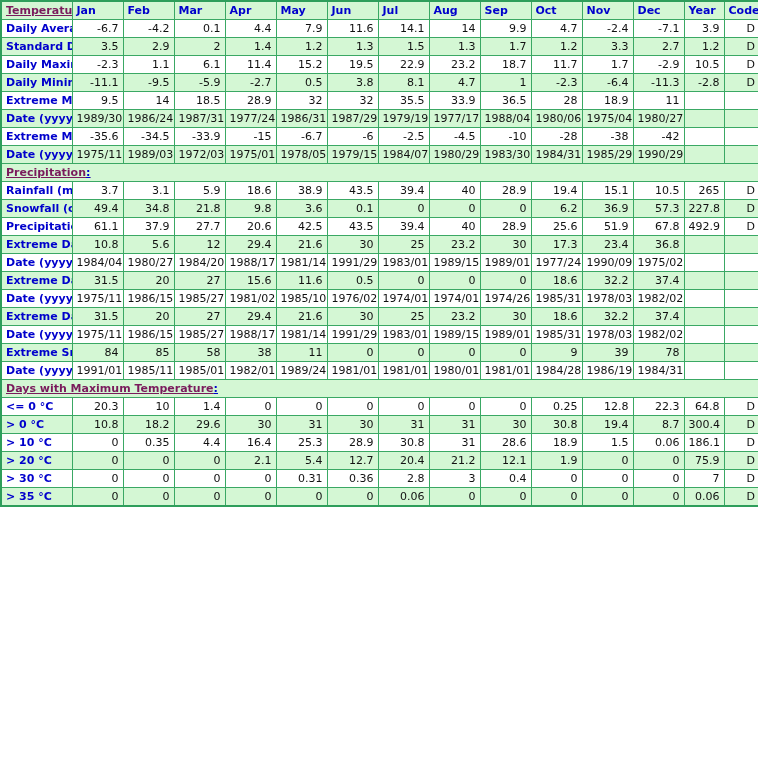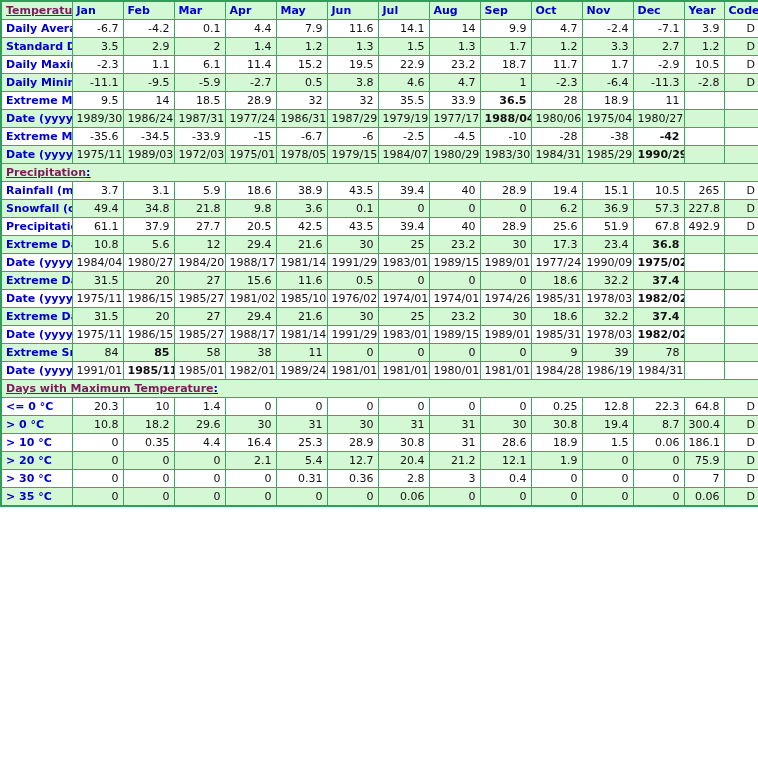--- a/index.html
+++ b/index.html
@@ -79,21 +79,21 @@
     line-height: 13px;
     padding-left: 3px;
   }
   
   td.val {
     text-align: right;
     color: #111111;
     font-weight: normal;
     padding-right: 5px;
   }
-  td.val.bold { font-weight: bold; }
+  td.val.bold { font-weight: normal; }
   td.code {
     text-align: right;
     color: #111111;
     padding-right: 6px;
   }
   
   tr.band-white td { background: #ffffff; }
   tr.band-green td { background: #d4f7d4; }
 
   tr.thick-bottom td { border-bottom: 2px solid #2e9e5b; }
@@ -189,21 +189,21 @@
         <td class="code">D</td>
       </tr>
       <tr class="band-green thick-bottom">
         <td class="rowlabel">Daily Minimum (°C)</td>
         <td class="val">-11.1</td>
         <td class="val">-9.5</td>
         <td class="val">-5.9</td>
         <td class="val">-2.7</td>
         <td class="val">0.5</td>
         <td class="val">3.8</td>
-        <td class="val">4.6</td>
+        <td class="val">8.1</td>
         <td class="val">4.7</td>
         <td class="val">1</td>
         <td class="val">-2.3</td>
         <td class="val">-6.4</td>
         <td class="val">-11.3</td>
         <td class="val">-2.8</td>
         <td class="code">D</td>
       </tr>
       <tr class="band-white">
         <td class="rowlabel">Extreme Maximum (°C)</td>
@@ -308,21 +308,21 @@
         <td class="val">36.9</td>
         <td class="val">57.3</td>
         <td class="val">227.8</td>
         <td class="code">D</td>
       </tr>
       <tr class="band-white thick-bottom">
         <td class="rowlabel">Precipitation (mm)</td>
         <td class="val">61.1</td>
         <td class="val">37.9</td>
         <td class="val">27.7</td>
-        <td class="val">20.5</td>
+        <td class="val">20.6</td>
         <td class="val">42.5</td>
         <td class="val">43.5</td>
         <td class="val">39.4</td>
         <td class="val">40</td>
         <td class="val">28.9</td>
         <td class="val">25.6</td>
         <td class="val">51.9</td>
         <td class="val">67.8</td>
         <td class="val">492.9</td>
         <td class="code">D</td>

